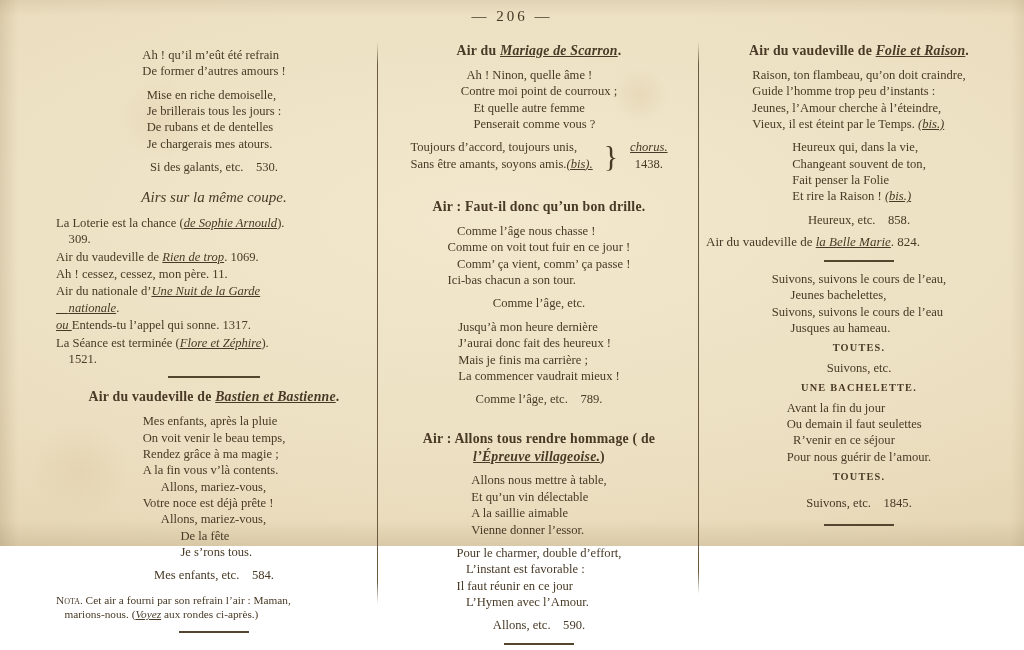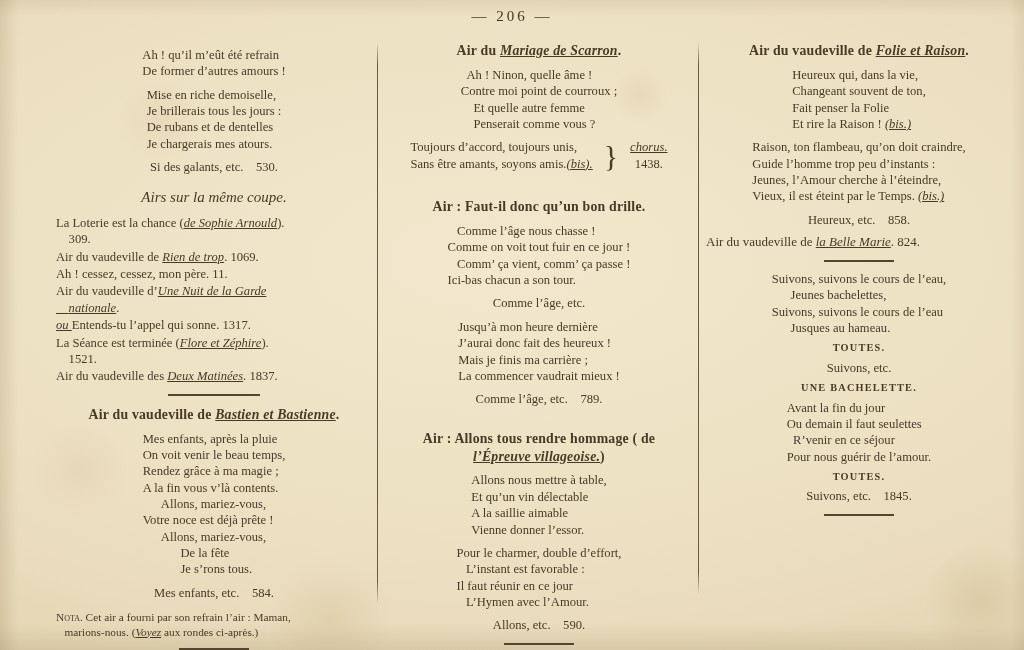--- a/index.html
+++ b/index.html
@@ -1,18 +1,18 @@
 <!DOCTYPE html>
 <html><head>
 <meta charset="utf-8">
 <style>
   html,body{margin:0;padding:0;}
   body{width:1024px;height:650px;overflow:hidden;
        font-family:"Liberation Serif","DejaVu Serif",serif;}
-  .page{position:relative;width:1024px;height:650px;color:#483a26;
+  .page{position:relative;width:1024px;height:546px;color:#483a26;
     background:
       radial-gradient(ellipse 130% 100% at 48% 40%, #f2e8cd 0%, #ecdfc1 48%, #e4d5b2 74%, #d3c19a 93%, #c0ac80 100%);
   }
   .texture{position:absolute;inset:0;pointer-events:none;
     background:
       radial-gradient(circle 60px at 160px 120px, rgba(176,142,84,.10), transparent 70%),
       radial-gradient(circle 40px at 640px 95px,  rgba(176,142,84,.12), transparent 70%),
       radial-gradient(circle 70px at 80px 470px,  rgba(176,142,84,.10), transparent 70%),
       radial-gradient(circle 90px at 330px 620px, rgba(160,128,70,.12), transparent 70%),
       radial-gradient(circle 80px at 980px 600px, rgba(150,118,62,.14), transparent 70%),
@@ -73,26 +73,25 @@
     </div>
     <div class="refrain">Si des galants, etc.    530.</div>
 
     <div class="heading-italic">Airs sur la même coupe.</div>
 
     <div class="entries">
       <p class="entry"><span class="it"></span><span>La Loterie est la chance (</span><span class="it">de Sophie Arnould</span><span>).
     309.</span></p>
       <p class="entry"><span class="it"></span><span>Air du vaudeville de </span><span class="it">Rien de trop</span><span>. 1069.</span></p>
       <p class="entry"><span class="it"></span><span>Ah ! cessez, cessez, mon père. 11.</span><span class="it"></span><span></span></p>
-      <p class="entry"><span class="it"></span><span>Air du vaudeville d’</span><span class="it">Une Nuit de la Garde
+      <p class="entry"><span class="it"></span><span>Air du nationale d’</span><span class="it">Une Nuit de la Garde
     nationale</span><span>.</span></p>
       <p class="entry"><span class="it">ou </span><span>Entends-tu l’appel qui sonne. 1317.</span><span class="it"></span><span></span></p>
       <p class="entry"><span class="it"></span><span>La Séance est terminée (</span><span class="it">Flore et Zéphire</span><span>).
     1521.</span></p>
-      <p class="entry"><span class="it"></span><span>Air du vaudeville des </span><span class="it">Deux Matinées</span><span>. 1837.</span></p>
     </div>
 
     <div class="rule rule-w90"></div>
 
     <div class="heading"><span>Air du vaudeville de </span><span class="it">Bastien et Bastienne</span><span>.</span></div>
 
     <div class="stanza-wrap">
       <div class="stanza">Mes enfants, après la pluie
 On voit venir le beau temps,
 Rendez grâce à ma magie ;
@@ -161,30 +160,30 @@
     </div>
     <div class="refrain">Allons, etc.    590.</div>
 
     <div class="rule rule-w70"></div>
   </div>
 
   <div class="col col3">
     <div class="heading" style="margin-top:2px;"><span>Air du vaudeville de </span><span class="it">Folie et Raison</span><span>.</span></div>
 
     <div class="stanza-wrap">
+      <div class="stanza"><span>Raison, ton flambeau, qu’on doit craindre,
+Guide l’homme trop peu d’instants :
+Jeunes, l’Amour cherche à l’éteindre,
+Vieux, il est éteint par le Temps. </span><span class="it">(bis.)</span></div>
+    </div>
+    <div class="stanza-wrap">
       <div class="stanza"><span>Heureux qui, dans la vie,
 Changeant souvent de ton,
 Fait penser la Folie
 Et rire la Raison ! </span><span class="it">(bis.)</span></div>
-    </div>
-    <div class="stanza-wrap">
-      <div class="stanza"><span>Raison, ton flambeau, qu’on doit craindre,
-Guide l’homme trop peu d’instants :
-Jeunes, l’Amour cherche à l’éteindre,
-Vieux, il est éteint par le Temps. </span><span class="it">(bis.)</span></div>
     </div>
     <div class="refrain">Heureux, etc.    858.</div>
 
 
     <p class="entry" style="font-size:13px;"><span>Air du vaudeville de </span><span class="it">la Belle Marie</span><span>. 824.</span></p>
 
     <div class="rule rule-w70"></div>
 
 
     <div class="stanza-wrap" style="margin:4px 0;">
@@ -196,17 +195,17 @@
     <div class="caps-line">TOUTES.</div>
     <div class="refrain" style="margin:4px 0;">Suivons, etc.</div>
     <div class="caps-line">UNE BACHELETTE.</div>
     <div class="stanza-wrap" style="margin:0 0;">
       <div class="stanza">Avant la fin du jour
 Ou demain il faut seulettes
   R’venir en ce séjour
 Pour nous guérir de l’amour.</div>
     </div>
     <div class="caps-line">TOUTES.</div>
-    <div class="refrain" style="margin:5px 0;">Suivons, etc.    1845.</div>
+    <div class="refrain" style="margin:12px 0;">Suivons, etc.    1845.</div>
 
     <div class="rule rule-w70"></div>
   </div>
 </div>
 
 </body></html>

